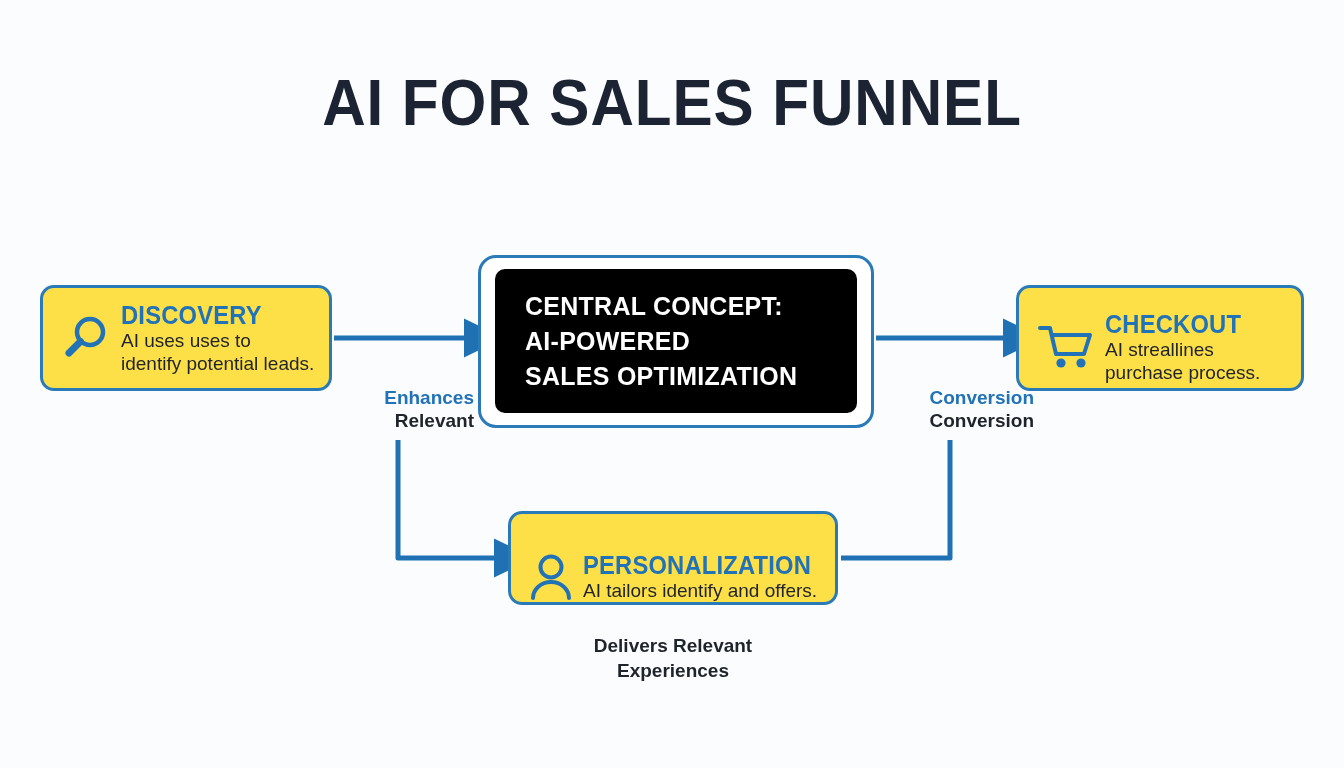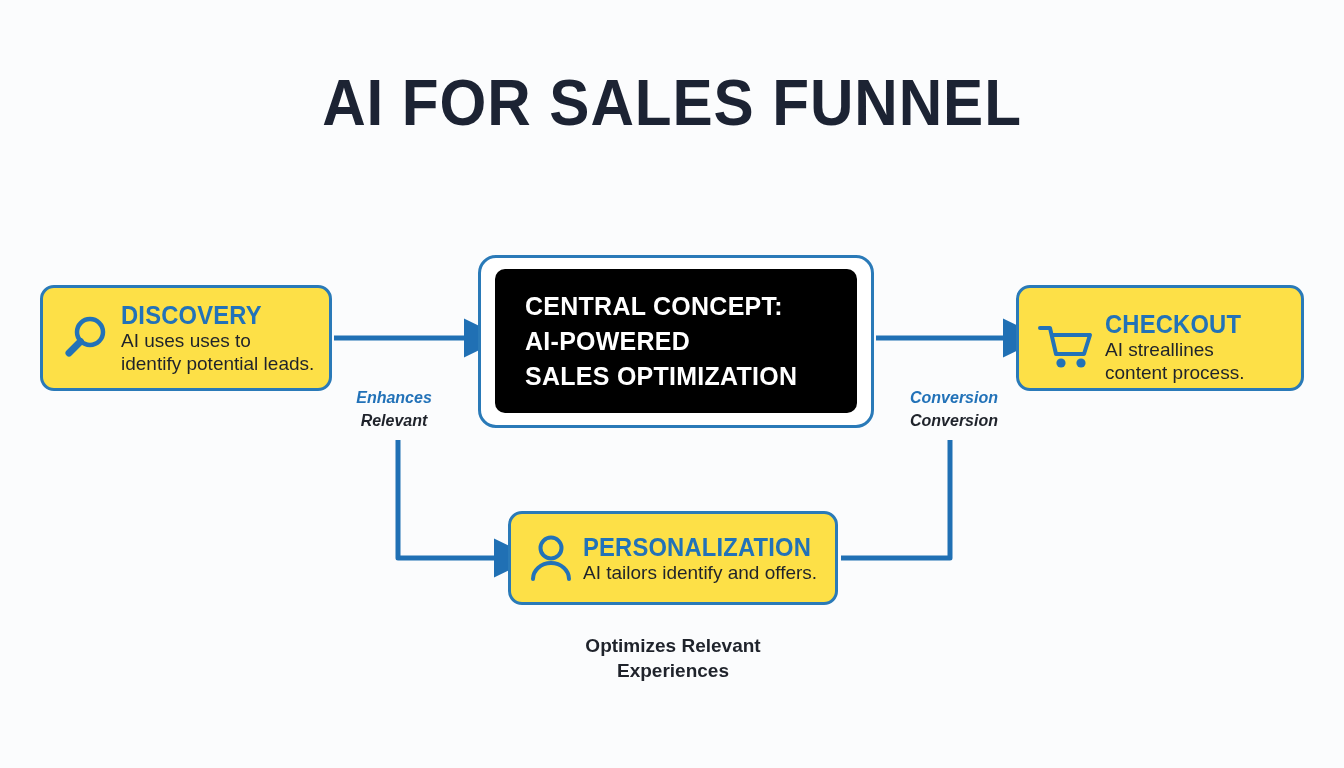--- a/index.html
+++ b/index.html
@@ -107,20 +107,21 @@
   #node-checkout .icon-wrap { width: 66px; }
   #node-checkout .text-wrap { padding-left: 6px; }
 
   
   #node-personalization {
     left: 508px;
     top: 511px;
     width: 330px;
     height: 94px;
     padding: 0 10px 0 12px;
+    align-items: flex-end;
   }
   #node-personalization .icon-wrap { width: 56px; }
   #node-personalization .text-wrap { padding-left: 4px; }
   #node-personalization .node-desc { font-size: 19px; }
 
   
   #node-central-outer {
     position: absolute;
     left: 478px;
     top: 255px;
@@ -154,24 +155,23 @@
     white-space: pre-line;
     transform: scaleX(0.96);
     transform-origin: left center;
   }
 
   
   .edge-label {
     position: absolute;
     font-family: "Liberation Sans", sans-serif;
     font-weight: bold;
-    font-size: 16px;
+    font-size: 19px;
     line-height: 23px;
-    text-align: center;
-    font-style: italic;
+    text-align: right;
   }
   .edge-label .l1 { color: #2272b8; display: block; }
   .edge-label .l2 { color: #1f232b; display: block; }
   #label-enhances { left: 314px; top: 386px; width: 160px; }
   #label-optimizes { left: 874px; top: 386px; width: 160px; }
 
   #caption-delivers {
     position: absolute;
     left: 508px;
     top: 633px;
@@ -233,21 +233,21 @@
     <div class="icon-wrap">
       <svg width="58" height="52" viewBox="0 0 58 52">
         <path d="M3,7 L13,7 L19,33 L47,33 L53,14 L16,14" fill="none" stroke="#2272b8" stroke-width="4" stroke-linecap="round" stroke-linejoin="round"></path>
         <circle cx="24" cy="42" r="4.6" fill="#2272b8"></circle>
         <circle cx="44" cy="42" r="4.6" fill="#2272b8"></circle>
       </svg>
     </div>
     <div class="text-wrap">
       <div class="node-title">CHECKOUT</div>
       <div class="node-desc">AI streallines
-content process.</div>
+purchase process.</div>
     </div>
   </div>
 
   <div class="node" id="node-personalization">
     <div class="icon-wrap">
       <svg width="46" height="50" viewBox="0 0 46 50">
         <circle cx="23" cy="15" r="10.5" fill="none" stroke="#2272b8" stroke-width="4"></circle>
         <path d="M5,46 a18,16 0 0 1 36,0" fill="none" stroke="#2272b8" stroke-width="4" stroke-linecap="round"></path>
       </svg>
     </div>
@@ -260,16 +260,16 @@
   <div class="edge-label" id="label-enhances">
     <span class="l1">Enhances</span>
     <span class="l2">Relevant</span>
   </div>
 
   <div class="edge-label" id="label-optimizes">
     <span class="l1">Conversion</span>
     <span class="l2">Conversion</span>
   </div>
 
-  <div id="caption-delivers">Optimizes Relevant
+  <div id="caption-delivers">Delivers Relevant
 Experiences</div>
 
 </div>
 
 </body></html>

